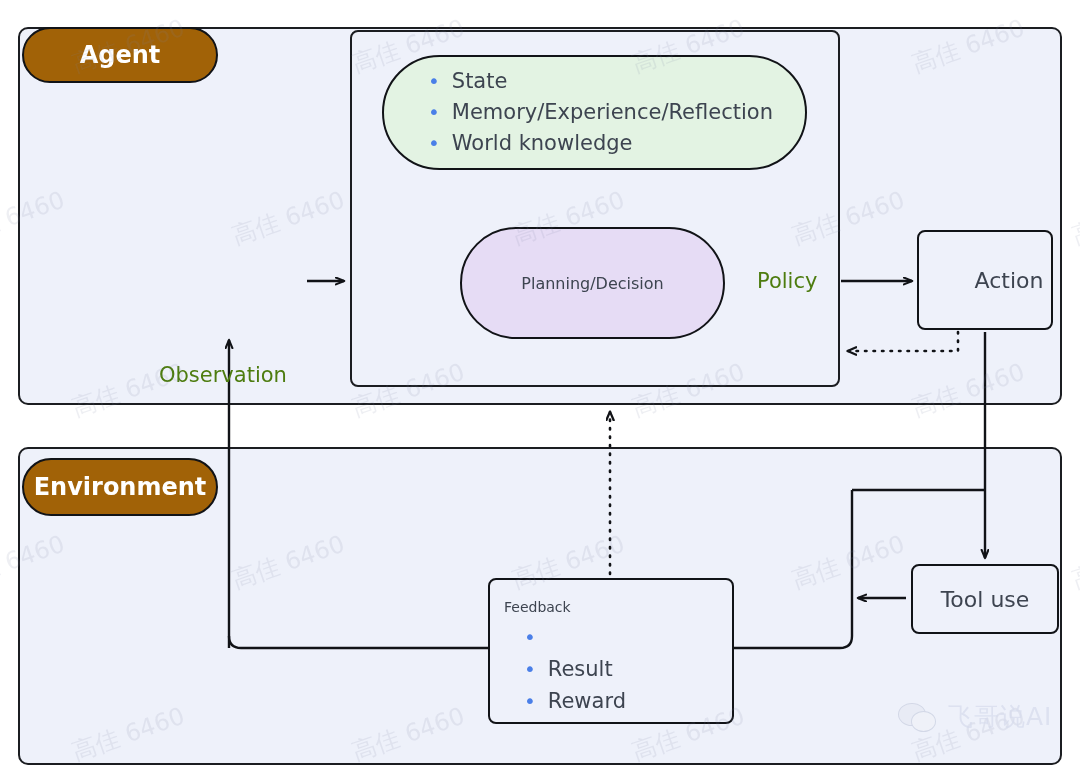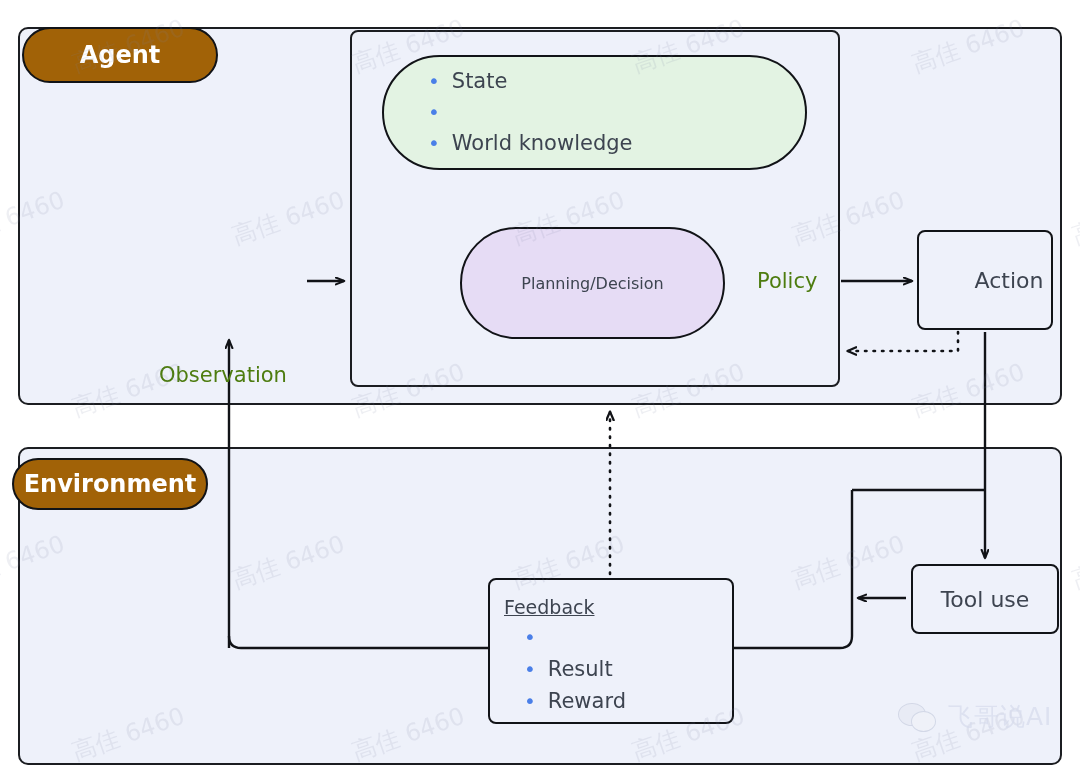--- a/index.html
+++ b/index.html
@@ -44,21 +44,21 @@
     border-radius: 36px;
     color: #ffffff;
     font-weight: bold;
     font-size: 24px;
     display: flex;
     align-items: center;
     justify-content: center;
     z-index: 5;
   }
   #agent-badge { left: 22px; top: 27px; width: 196px; height: 56px; }
-  #env-badge   { left: 12px; top: 458px; width: 196px; height: 52px; }
+  #env-badge   { left: 22px; top: 458px; width: 196px; height: 58px; }
 
   
   #brain-box {
     position: absolute;
     left: 350px; top: 30px; width: 490px; height: 357px;
     box-sizing: border-box;
     background: #eef1fa;
     border: 2.5px solid #1b1d21;
     border-radius: 8px;
     z-index: 2;
@@ -131,23 +131,22 @@
     left: 488px; top: 578px; width: 246px; height: 146px;
     box-sizing: border-box;
     background: #eef1fa;
     border: 2.5px solid #111317;
     border-radius: 8px;
     z-index: 4;
     padding: 12px 0 0 14px;
   }
   #feedback-box .ftitle {
     color: #3d4450;
-    font-size: 19px;
+    font-size: 14px;
     line-height: 30px;
-    text-decoration: underline;
   }
   #feedback-box .fline {
     display: flex;
     align-items: baseline;
     color: #3d4450;
     font-size: 21px;
     line-height: 32px;
     padding-left: 20px;
   }
 
@@ -254,20 +253,21 @@
 
   <div id="brain-box"></div>
 
   <div id="knowledge-box">
     <div class="kline">
       <span class="dot">•</span>
       <span>State</span>
     </div>
     <div class="kline">
       <span class="dot">•</span>
+      <span>Memory/Experience/Reflection</span>
     </div>
     <div class="kline">
       <span class="dot">•</span>
       <span>World knowledge</span>
     </div>
   </div>
 
   <div id="planning-box">Planning/Decision</div>
 
   <div class="plainbox" id="action-box">Action</div>

